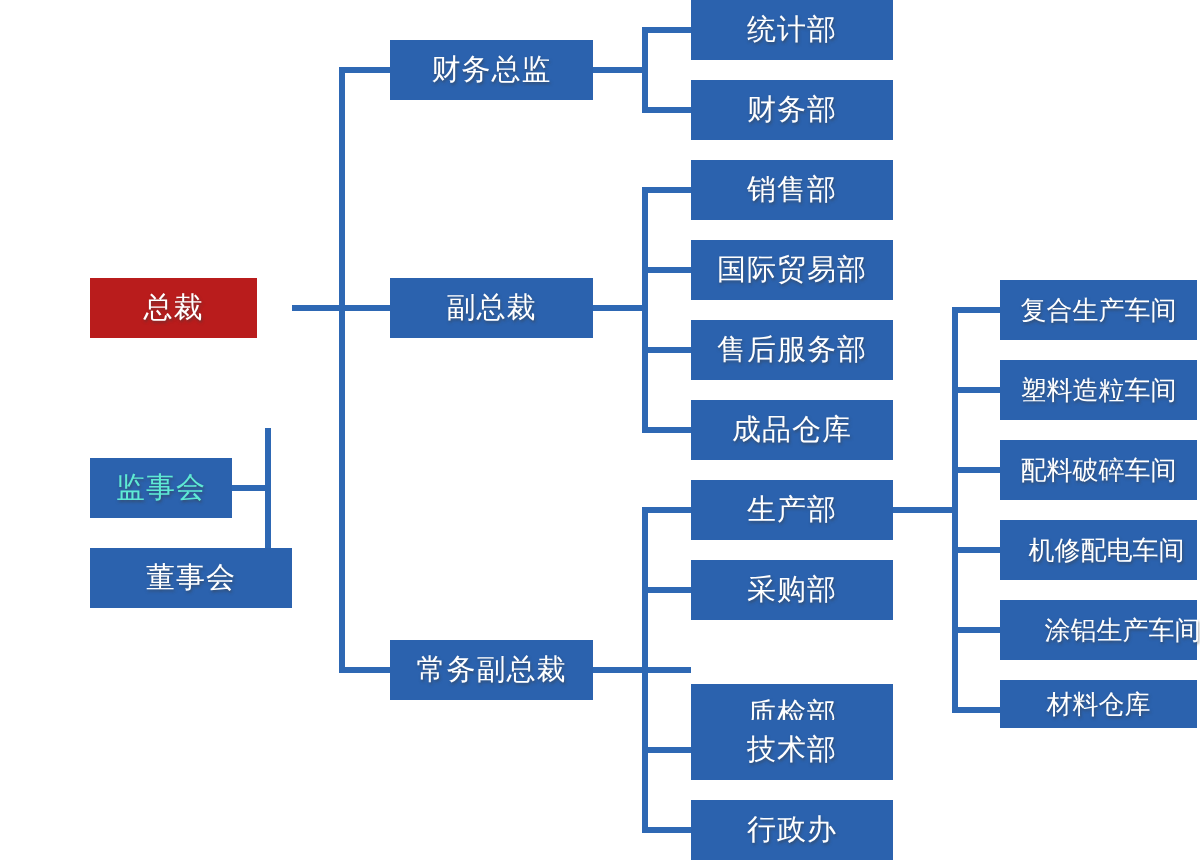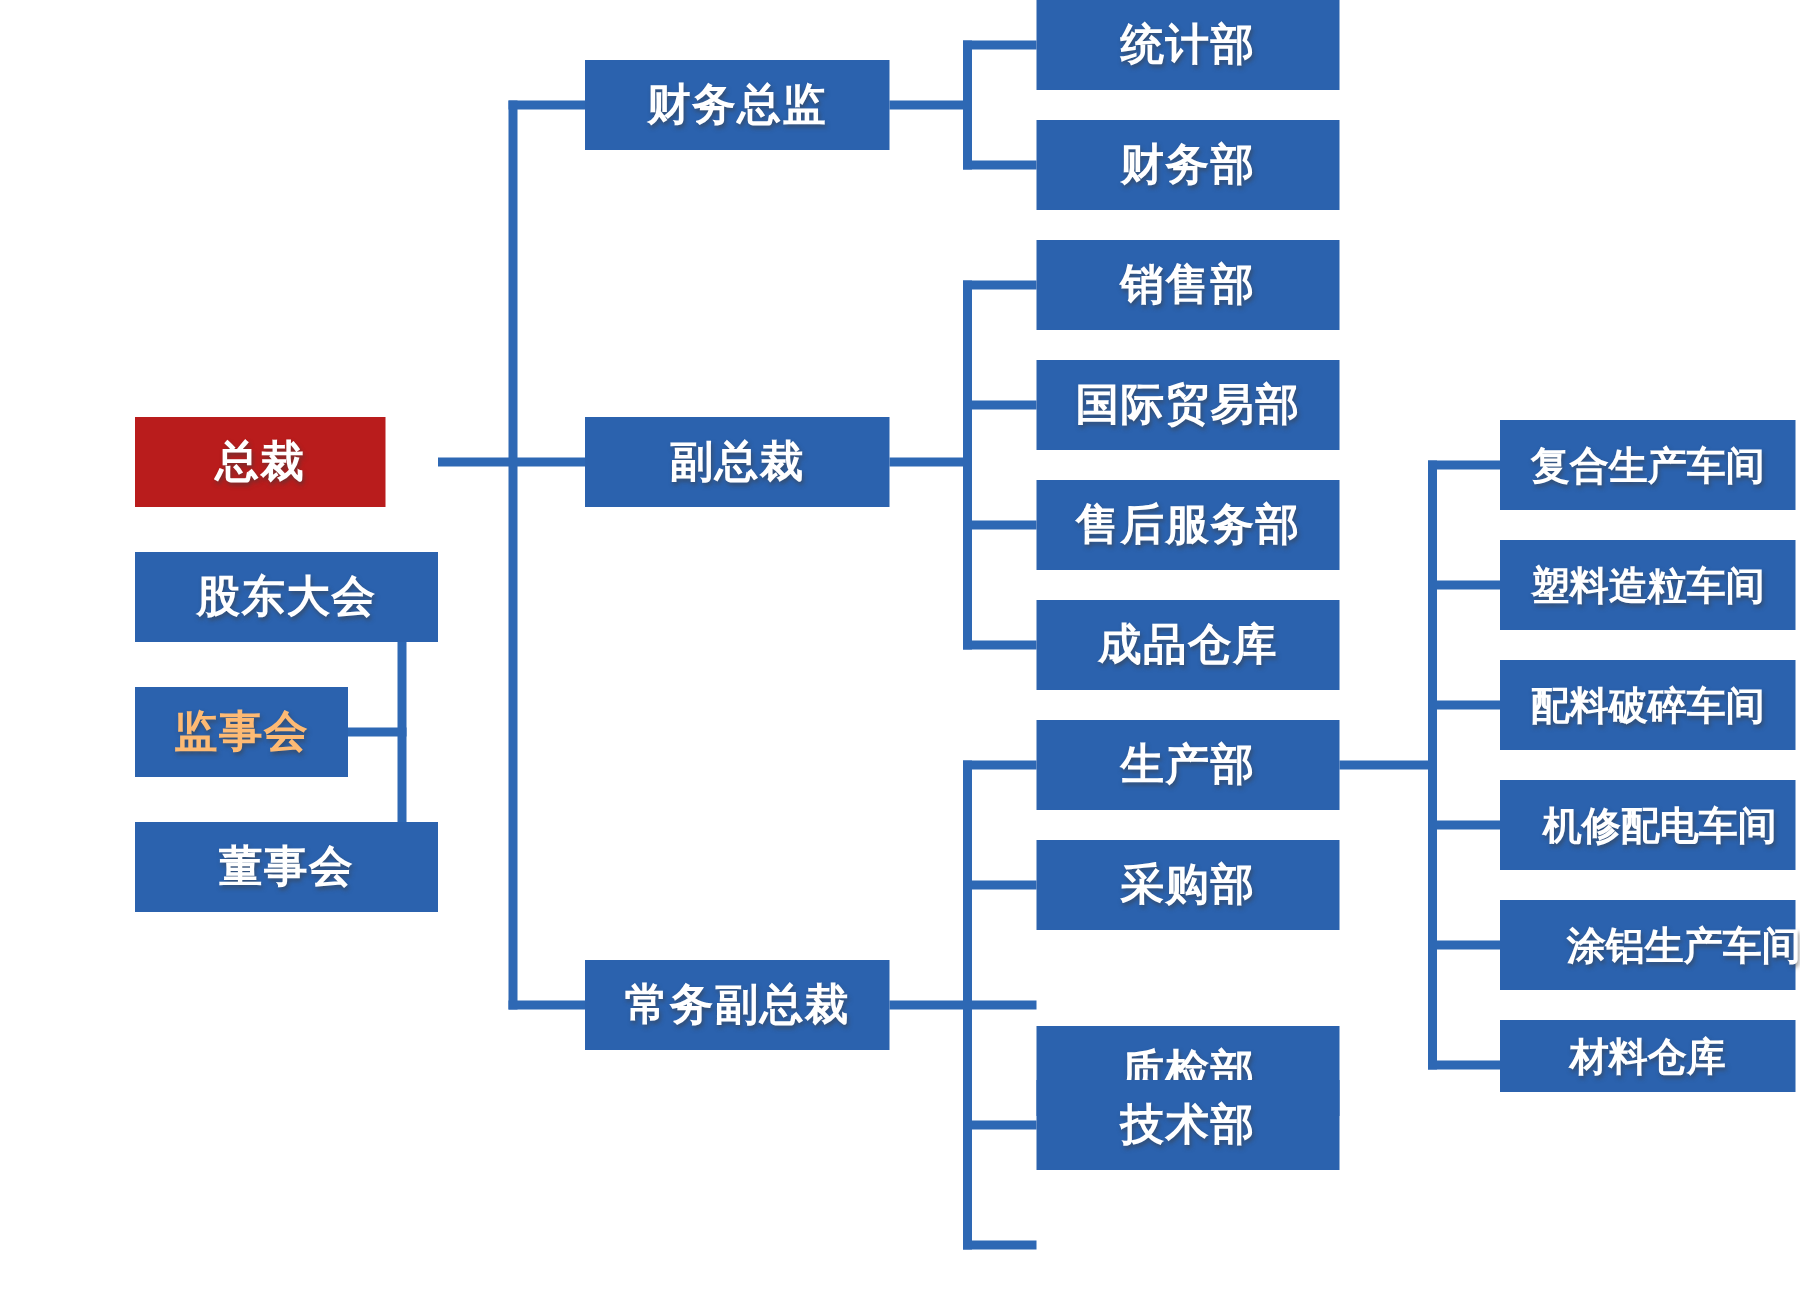--- a/index.html
+++ b/index.html
@@ -15,21 +15,21 @@
     overflow: hidden;
     font-family: "Liberation Sans", sans-serif;
   }
   .node {
     position: absolute;
     display: flex;
     align-items: center;
     justify-content: center;
     box-sizing: border-box;
     color: #ffffff;
-    font-weight: bold;
+    font-weight: normal;
     font-size: 29px;
     letter-spacing: 1px;
     text-shadow: 1px 2px 3px rgba(60, 60, 60, 0.55);
     white-space: nowrap;
     user-select: none;
   }
   .node.g-workshops {
     font-size: 26px;
     letter-spacing: 0;
   }
@@ -66,35 +66,35 @@
     <div class="connector" style="left: 952px; top: 307px; width: 6px; height: 406px; background: rgb(46, 104, 180);"></div>
     <div class="connector" style="left: 952px; top: 307px; width: 48px; height: 6px; background: rgb(46, 104, 180);"></div>
     <div class="connector" style="left: 952px; top: 387px; width: 48px; height: 6px; background: rgb(46, 104, 180);"></div>
     <div class="connector" style="left: 952px; top: 467px; width: 48px; height: 6px; background: rgb(46, 104, 180);"></div>
     <div class="connector" style="left: 952px; top: 547px; width: 48px; height: 6px; background: rgb(46, 104, 180);"></div>
     <div class="connector" style="left: 952px; top: 627px; width: 48px; height: 6px; background: rgb(46, 104, 180);"></div>
     <div class="connector" style="left: 952px; top: 707px; width: 48px; height: 6px; background: rgb(46, 104, 180);"></div>
     <div class="connector" style="left: 265px; top: 428px; width: 6px; height: 120px; background: rgb(46, 104, 180);"></div>
     <div class="connector" style="left: 232px; top: 485px; width: 39px; height: 6px; background: rgb(46, 104, 180);"></div>
     <div class="node g-top" style="left: 90px; top: 278px; width: 167px; height: 60px; background: #b91c1c; color: rgb(255, 255, 255);">总裁</div>
-    <div class="node g-governance" style="left: 90px; top: 368px; width: 202px; height: 60px; background: rgb(43, 98, 174); color: rgb(255, 255, 255);">股东大会</div>
-    <div class="node g-governance" style="left: 90px; top: 458px; width: 142px; height: 60px; background: rgb(43, 98, 174); color: #fdba74;">监事会</div>
+    <div class="node g-governance" style="left: 90px; top: 458px; width: 142px; height: 60px; background: rgb(43, 98, 174); color: #5eead4;">监事会</div>
     <div class="node g-governance" style="left: 90px; top: 548px; width: 202px; height: 60px; background: rgb(43, 98, 174); color: rgb(255, 255, 255);">董事会</div>
     <div class="node g-executives" style="left: 390px; top: 40px; width: 203px; height: 60px; background: rgb(43, 98, 174); color: rgb(255, 255, 255);">财务总监</div>
     <div class="node g-executives" style="left: 390px; top: 278px; width: 203px; height: 60px; background: rgb(43, 98, 174); color: rgb(255, 255, 255);">副总裁</div>
     <div class="node g-executives" style="left: 390px; top: 640px; width: 203px; height: 60px; background: rgb(43, 98, 174); color: rgb(255, 255, 255);">常务副总裁</div>
     <div class="node g-departments" style="left: 691px; top: 0px; width: 202px; height: 60px; background: rgb(43, 98, 174); color: rgb(255, 255, 255);">统计部</div>
     <div class="node g-departments" style="left: 691px; top: 80px; width: 202px; height: 60px; background: rgb(43, 98, 174); color: rgb(255, 255, 255);">财务部</div>
     <div class="node g-departments" style="left: 691px; top: 160px; width: 202px; height: 60px; background: rgb(43, 98, 174); color: rgb(255, 255, 255);">销售部</div>
     <div class="node g-departments" style="left: 691px; top: 240px; width: 202px; height: 60px; background: rgb(43, 98, 174); color: rgb(255, 255, 255);">国际贸易部</div>
     <div class="node g-departments" style="left: 691px; top: 320px; width: 202px; height: 60px; background: rgb(43, 98, 174); color: rgb(255, 255, 255);">售后服务部</div>
     <div class="node g-departments" style="left: 691px; top: 400px; width: 202px; height: 60px; background: rgb(43, 98, 174); color: rgb(255, 255, 255);">成品仓库</div>
     <div class="node g-departments" style="left: 691px; top: 480px; width: 202px; height: 60px; background: rgb(43, 98, 174); color: rgb(255, 255, 255);">生产部</div>
     <div class="node g-departments" style="left: 691px; top: 560px; width: 202px; height: 60px; background: rgb(43, 98, 174); color: rgb(255, 255, 255);">采购部</div>
     <div class="node g-departments" style="left: 691px; top: 640px; width: 202px; height: 60px; background: rgb(43, 98, 174); color: rgb(255, 255, 255); margin-top: 44px;">质检部</div>
     <div class="node g-departments" style="left: 691px; top: 720px; width: 202px; height: 60px; background: rgb(43, 98, 174); color: rgb(255, 255, 255);">技术部</div>
+    <div class="node g-departments" style="left: 691px; top: 800px; width: 202px; height: 60px; background: rgb(43, 98, 174); color: rgb(255, 255, 255);">行政办</div>
     <div class="node g-workshops" style="left: 1000px; top: 280px; width: 197px; height: 60px; background: rgb(43, 98, 174); color: rgb(255, 255, 255);">复合生产车间</div>
     <div class="node g-workshops" style="left: 1000px; top: 360px; width: 197px; height: 60px; background: rgb(43, 98, 174); color: rgb(255, 255, 255);">塑料造粒车间</div>
     <div class="node g-workshops" style="left: 1000px; top: 440px; width: 197px; height: 60px; background: rgb(43, 98, 174); color: rgb(255, 255, 255);">配料破碎车间</div>
     <div class="node g-workshops" style="left: 1000px; top: 520px; width: 197px; height: 60px; background: rgb(43, 98, 174); color: rgb(255, 255, 255); padding-left: 16px;">机修配电车间</div>
     <div class="node g-workshops" style="left: 1000px; top: 600px; width: 197px; height: 60px; background: rgb(43, 98, 174); color: rgb(255, 255, 255); padding-left: 48px;">涂铝生产车间</div>
     <div class="node g-workshops" style="left: 1000px; top: 680px; width: 197px; height: 48px; background: rgb(43, 98, 174); color: rgb(255, 255, 255);">材料仓库</div>
   </div>
 
 </body></html>

